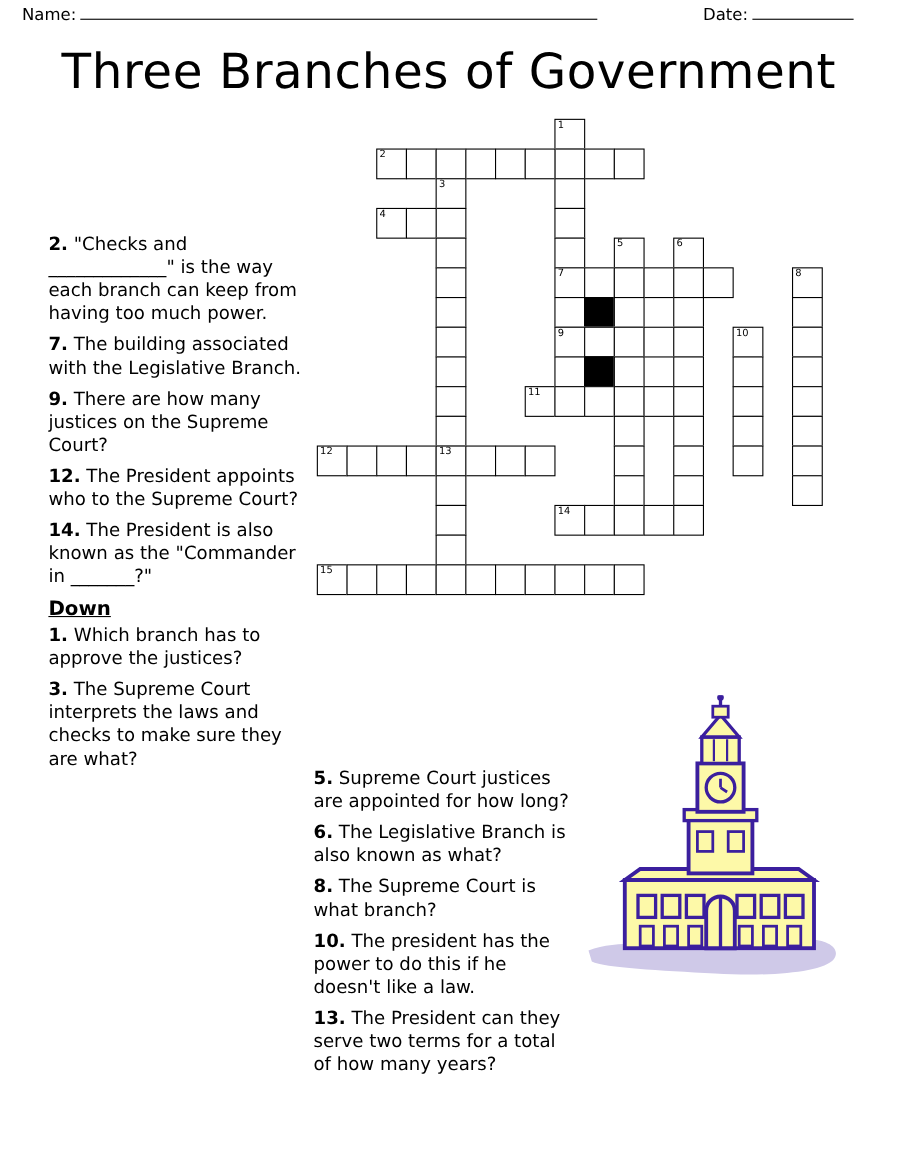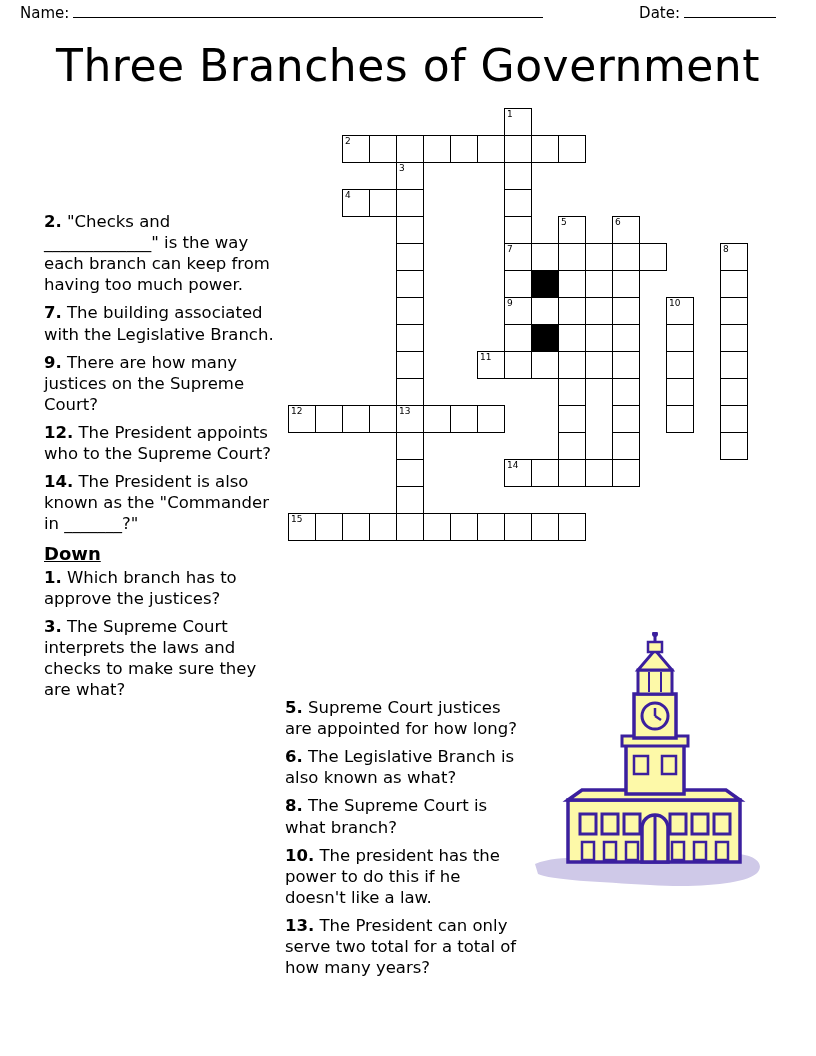--- a/index.html
+++ b/index.html
@@ -130,21 +130,21 @@
       <div class="sec-head">Down</div>
       <p class="clue"><b>1.</b> <span>Which branch has to approve the justices?</span></p>
       <p class="clue"><b>3.</b> <span>The Supreme Court interprets the laws and checks to make sure they are what?</span></p>
     </div>
 
     <div class="clue-col" id="col-mid">
       <p class="clue"><b>5.</b> <span>Supreme Court justices are appointed for how long?</span></p>
       <p class="clue"><b>6.</b> <span>The Legislative Branch is also known as what?</span></p>
       <p class="clue"><b>8.</b> <span>The Supreme Court is what branch?</span></p>
       <p class="clue"><b>10.</b> <span>The president has the power to do this if he doesn't like a law.</span></p>
-      <p class="clue"><b>13.</b> <span>The President can only serve two total for a total of how many years?</span></p>
+      <p class="clue"><b>13.</b> <span>The President can they serve two terms for a total of how many years?</span></p>
     </div>
 
   </div>
 
   <div id="grid">
       <div class="cell" style="left: 216px; top: 0px;">
         <span class="num">1</span>
       </div>
       <div class="cell" style="left: 216px; top: 27px;"></div>
       <div class="cell" style="left: 54px; top: 27px;">

